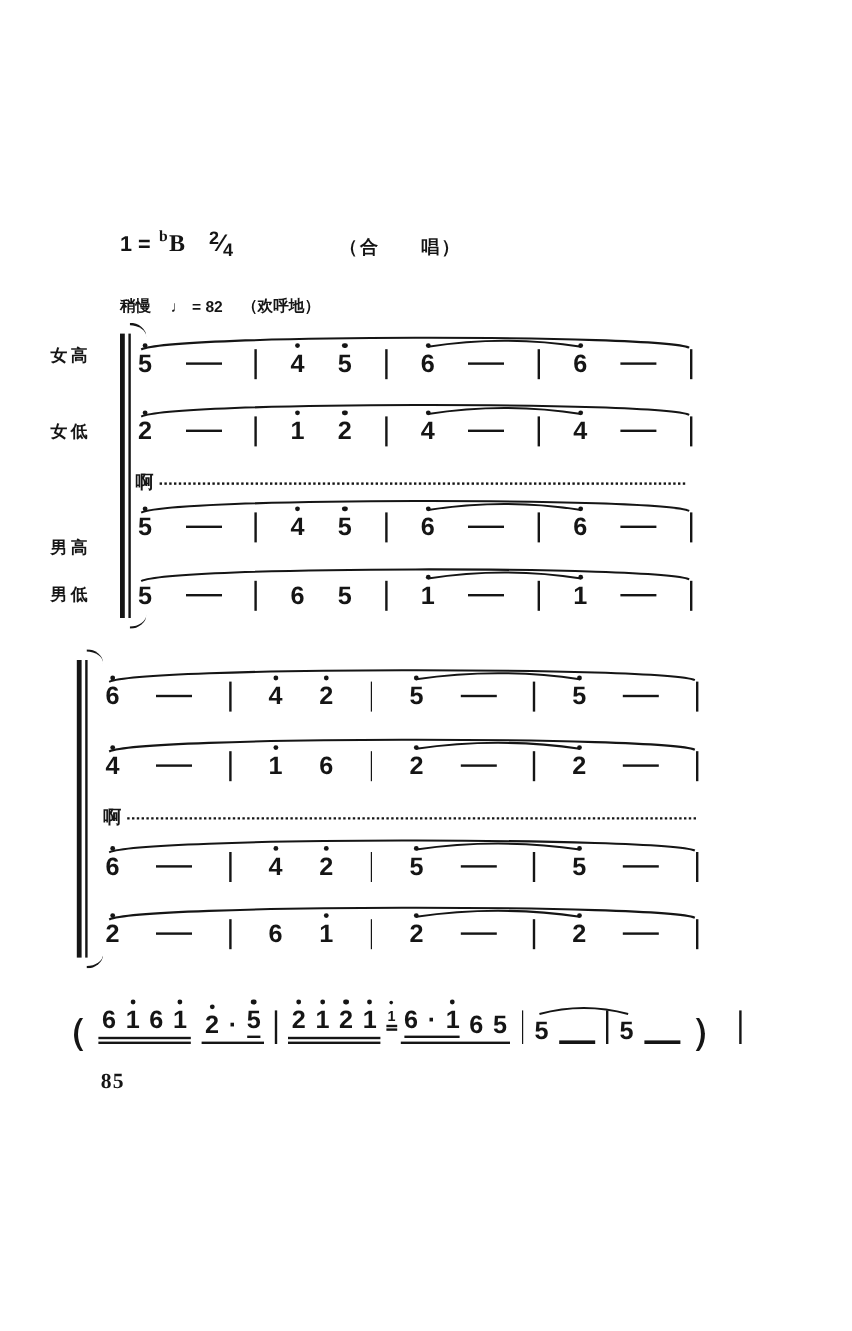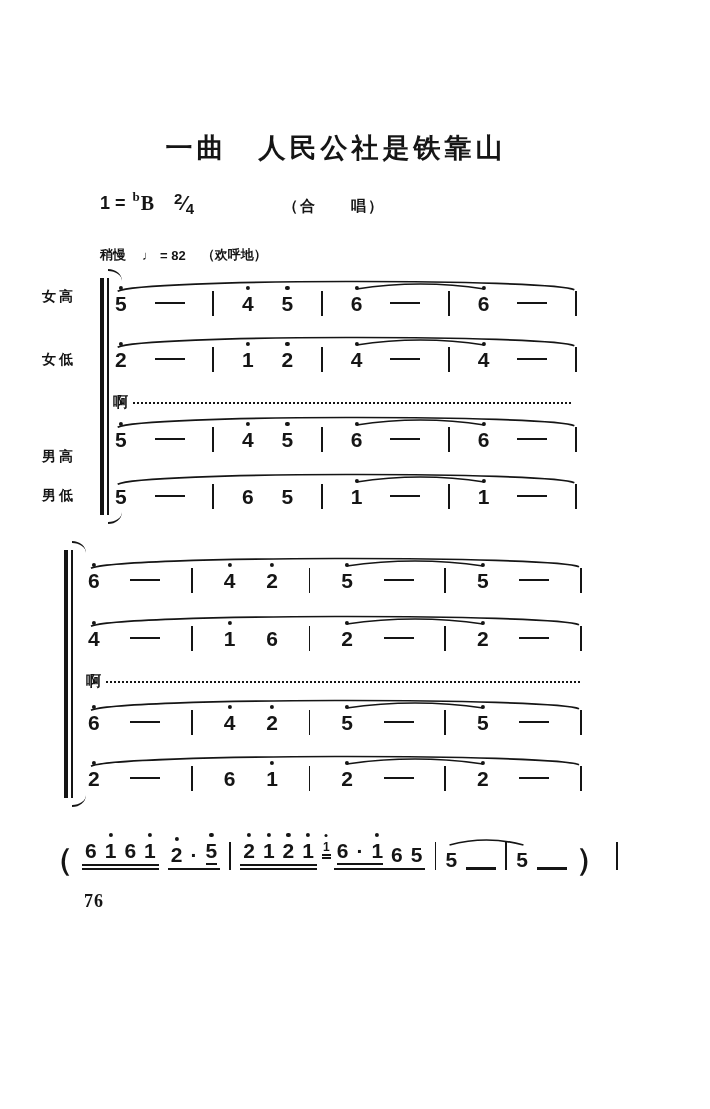--- a/index.html
+++ b/index.html
@@ -55,21 +55,20 @@
   .pagenum{position:absolute;left:84px;top:891px;font-family:"Liberation Serif",serif;
         font-size:18px;font-weight:bold;letter-spacing:1px;}
   .watermark{position:absolute;right:1px;top:1073px;font-family:"DejaVu Sans Mono",monospace;
         font-size:22px;font-weight:bold;letter-spacing:-1px;}
 </style>
 </head>
 <body>
 
 <div class="sheet">
 
-  <h1 class="title">一曲　人民公社是铁靠山</h1>
 
   <div class="keyline">
     <span>1 = </span>
       <span class="kflat">b</span>
       <span class="kB">B</span>
       <span class="kfrac"><span class="knum">2</span><span class="kslash">⁄</span><span class="kden">4</span></span>
   </div>
   <div class="chorus">（合　　唱）</div>
 
   <div class="tempoline">
@@ -310,15 +309,15 @@
       <i class="bar"></i>
       <span class="n"><span class="d">5</span></span>
       <i class="dash"></i>
       <span class="paren">）</span>
       <i class="bar"></i>
       <svg viewBox="0 0 100 20" preserveAspectRatio="none" style="position: absolute; left: 406px; top: 12px; width: 77px; height: 10px; overflow: visible; pointer-events: none;">
         <path d="M2,18 Q50,-2 98,18" fill="none" stroke="#151515" stroke-width="1.7" vector-effect="non-scaling-stroke"></path>
       </svg>
     </div>
 
-  <div class="pagenum">76</div>
+  <div class="pagenum">85</div>
 
 </div>
 
 </body></html>

